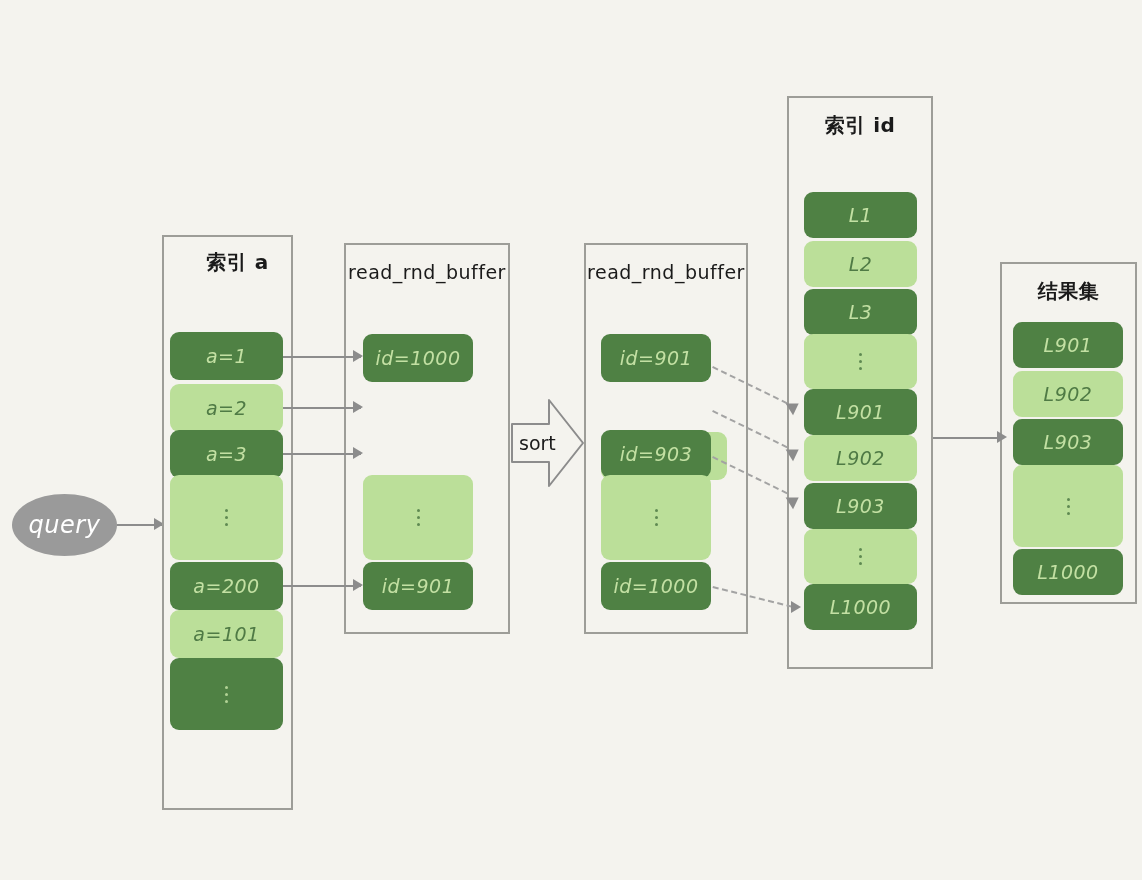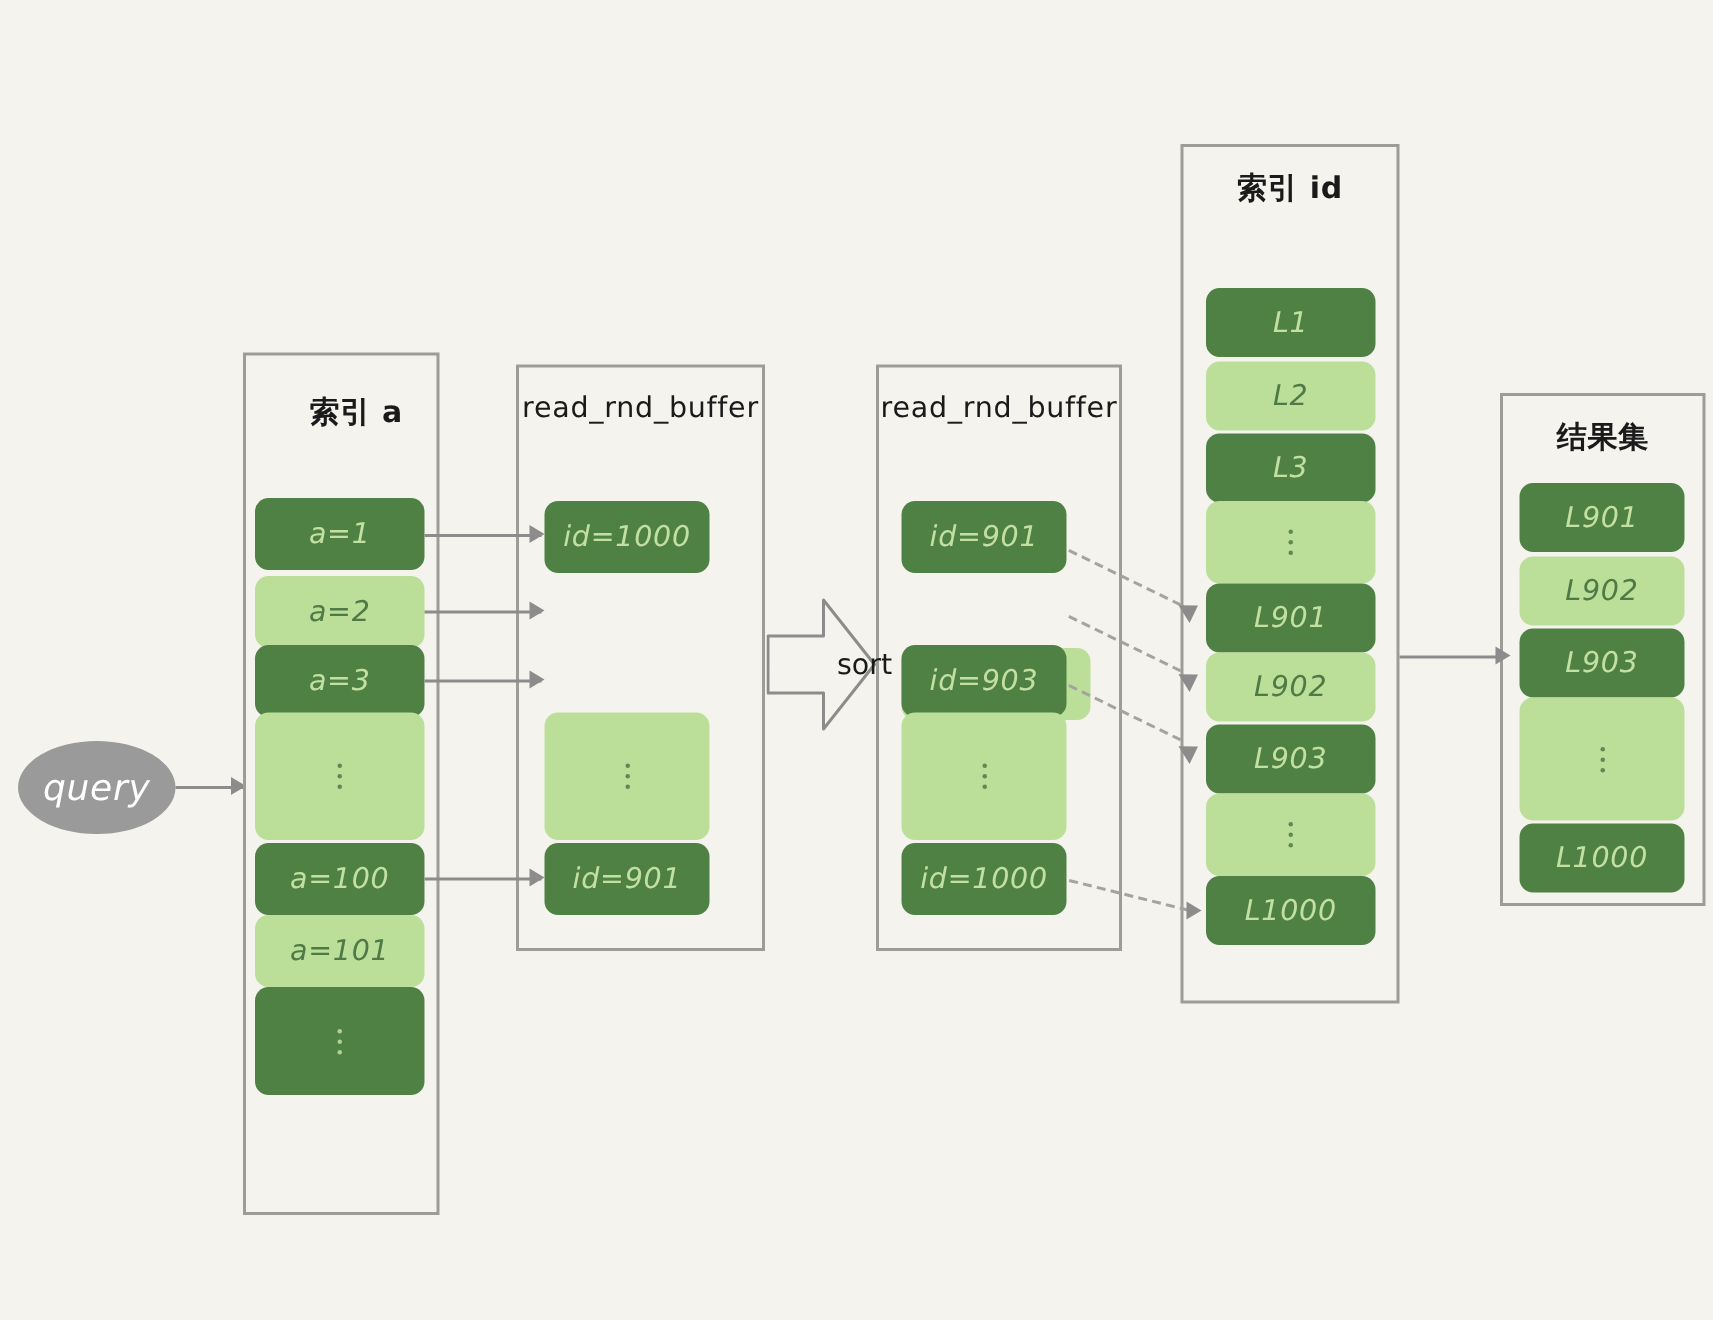--- a/index.html
+++ b/index.html
@@ -119,37 +119,36 @@
   .sortwrap {
     position: absolute;
   }
   .sortwrap svg { display: block; }
   .sortlabel {
     position: absolute;
     font-family: "DejaVu Sans", sans-serif;
     font-size: 19px;
     color: #1a1a1a;
     white-space: nowrap;
-    margin-left: 39px;
   }
 </style>
 </head>
 <body>
 
 <div id="canvas">
 
   <div class="ellipse" id="query-node" style="left:12px; top:494px; width:105px; height:62px;">
     <span>query</span>
   </div>
 
   <div class="conn" style="left:117px; top:524px; width:45px;"></div>
   <div class="arrowhead" style="left:154px; top:518px;"></div>
 
   <div class="panel" id="panel-index-a" style="left:162px; top:235px; width:131px; height:575px;">
-    <div class="panel-title cn" style="top:24px;padding-left:20px;">索引 a</div>
+    <div class="panel-title cn" style="top:12px;padding-left:20px;">索引 a</div>
   </div>
 
   <div class="panel" id="panel-rrb-1" style="left:344px; top:243px; width:166px; height:391px;">
     <div class="panel-title" style="top:16px;">read_rnd_buffer</div>
   </div>
 
   <div class="panel" id="panel-rrb-2" style="left:584px; top:243px; width:164px; height:391px;">
     <div class="panel-title" style="top:16px;">read_rnd_buffer</div>
   </div>
 
@@ -171,21 +170,21 @@
     <span>a=3</span>
     </div>
   <div class="cell light" style="left:170px; top:475px; width:113px; height:85px;">
     <span class="dots">
         <i></i>
         <i></i>
         <i></i>
       </span>
     </div>
   <div class="cell dark" style="left:170px; top:562px; width:113px; height:48px;">
-    <span>a=100</span>
+    <span>a=200</span>
     </div>
   <div class="cell light" style="left:170px; top:610px; width:113px; height:48px;">
     <span>a=101</span>
     </div>
   <div class="cell dark" style="left:170px; top:658px; width:113px; height:72px;">
     <span class="dots">
         <i></i>
         <i></i>
         <i></i>
       </span>

